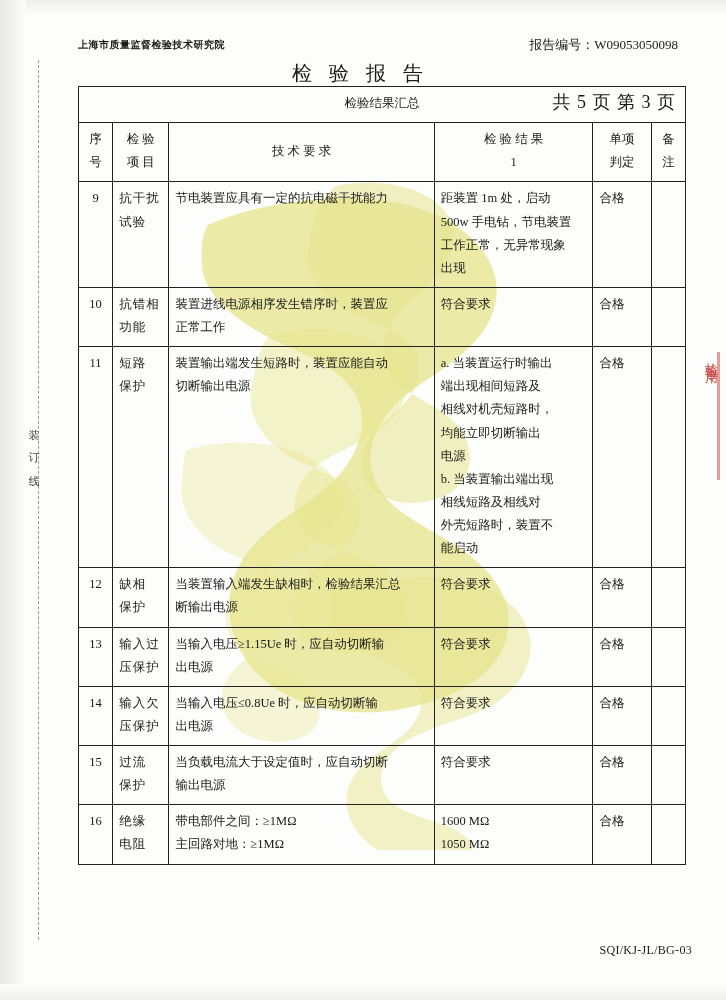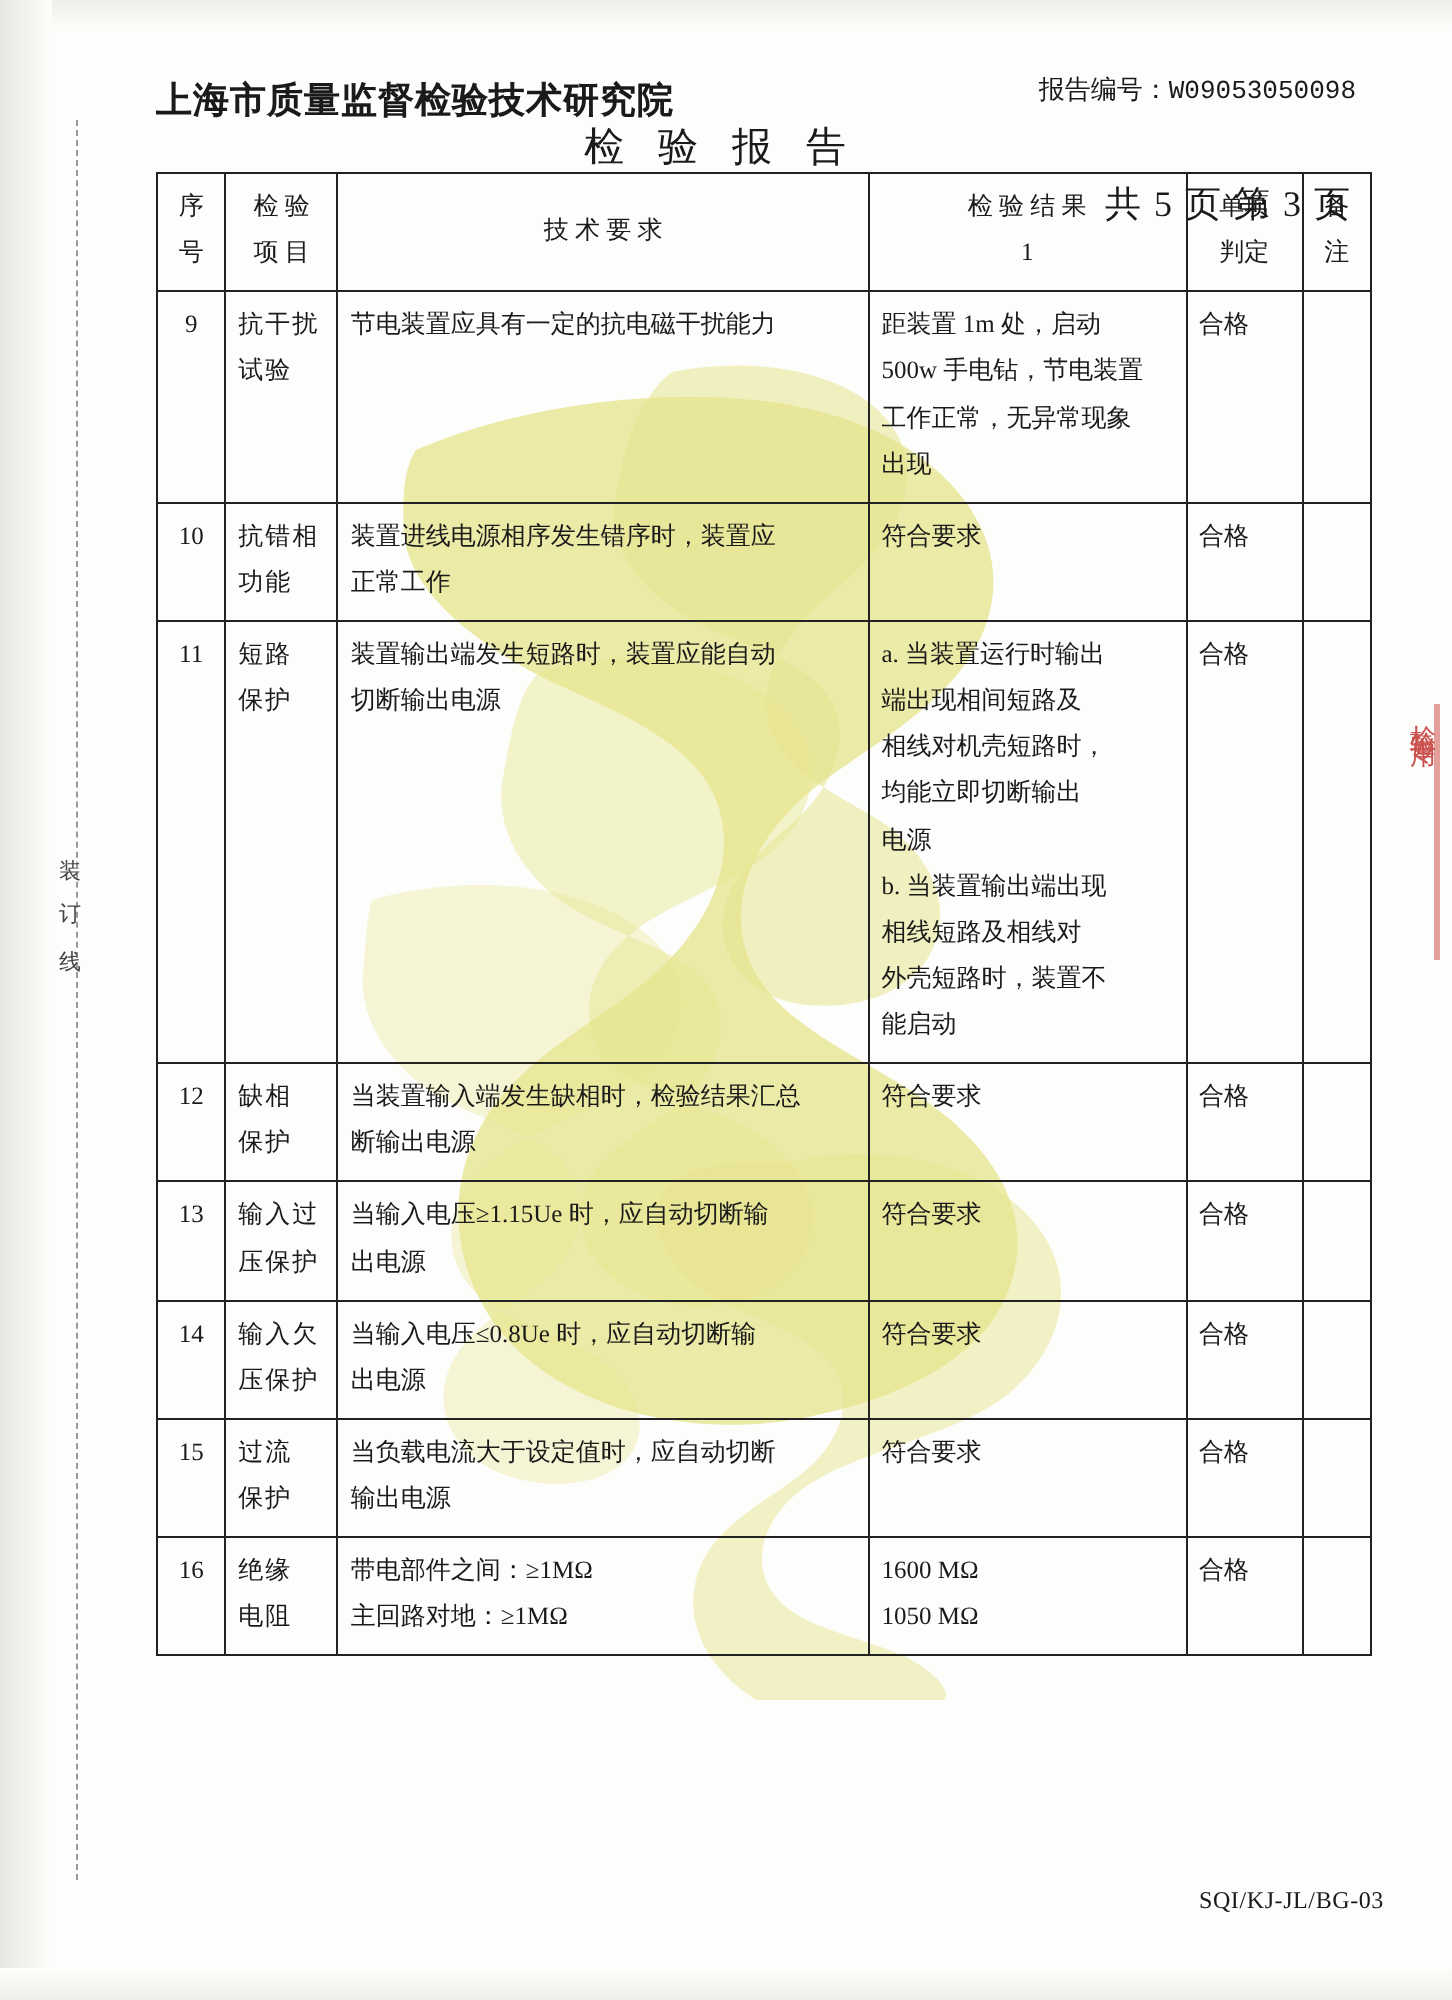--- a/index.html
+++ b/index.html
@@ -65,30 +65,30 @@
   .header {
     position: absolute;
     left: 60px;
     right: 28px;
     top: 30px;
   }
   .org-name {
     position: absolute;
     left: 18px;
     top: 8px;
-    font-size: 18px;
+    font-size: 10px;
     font-weight: bold;
     letter-spacing: 0.5px;
   }
   .report-no {
     position: absolute;
     right: 20px;
     top: 6px;
     font-size: 13px;
-    font-family: Liberation Mono, monospace;
+    font-family: Liberation Serif, serif;
   }
   .doc-title {
     position: absolute;
     left: 232px;
     top: 30px;
     font-size: 20px;
     font-weight: normal;
     letter-spacing: 6px;
   }
   .page-count {
@@ -257,20 +257,23 @@
   <table class="report">
     <colgroup>
       <col class="col-no">
         <col class="col-item">
         <col class="col-req">
       <col class="col-result">
         <col class="col-judge">
         <col class="col-remark">
     </colgroup>
     <tbody>
+      <tr class="summary-row">
+        <td colspan="6">检验结果汇总</td>
+      </tr>
       <tr class="hdr">
         <td>
           <div>序</div>
           <div>号</div>
         </td>
         <td>
           <div>检  验</div>
           <div>项  目</div>
         </td>
         <td style="vertical-align:middle">技 术 要 求</td>

